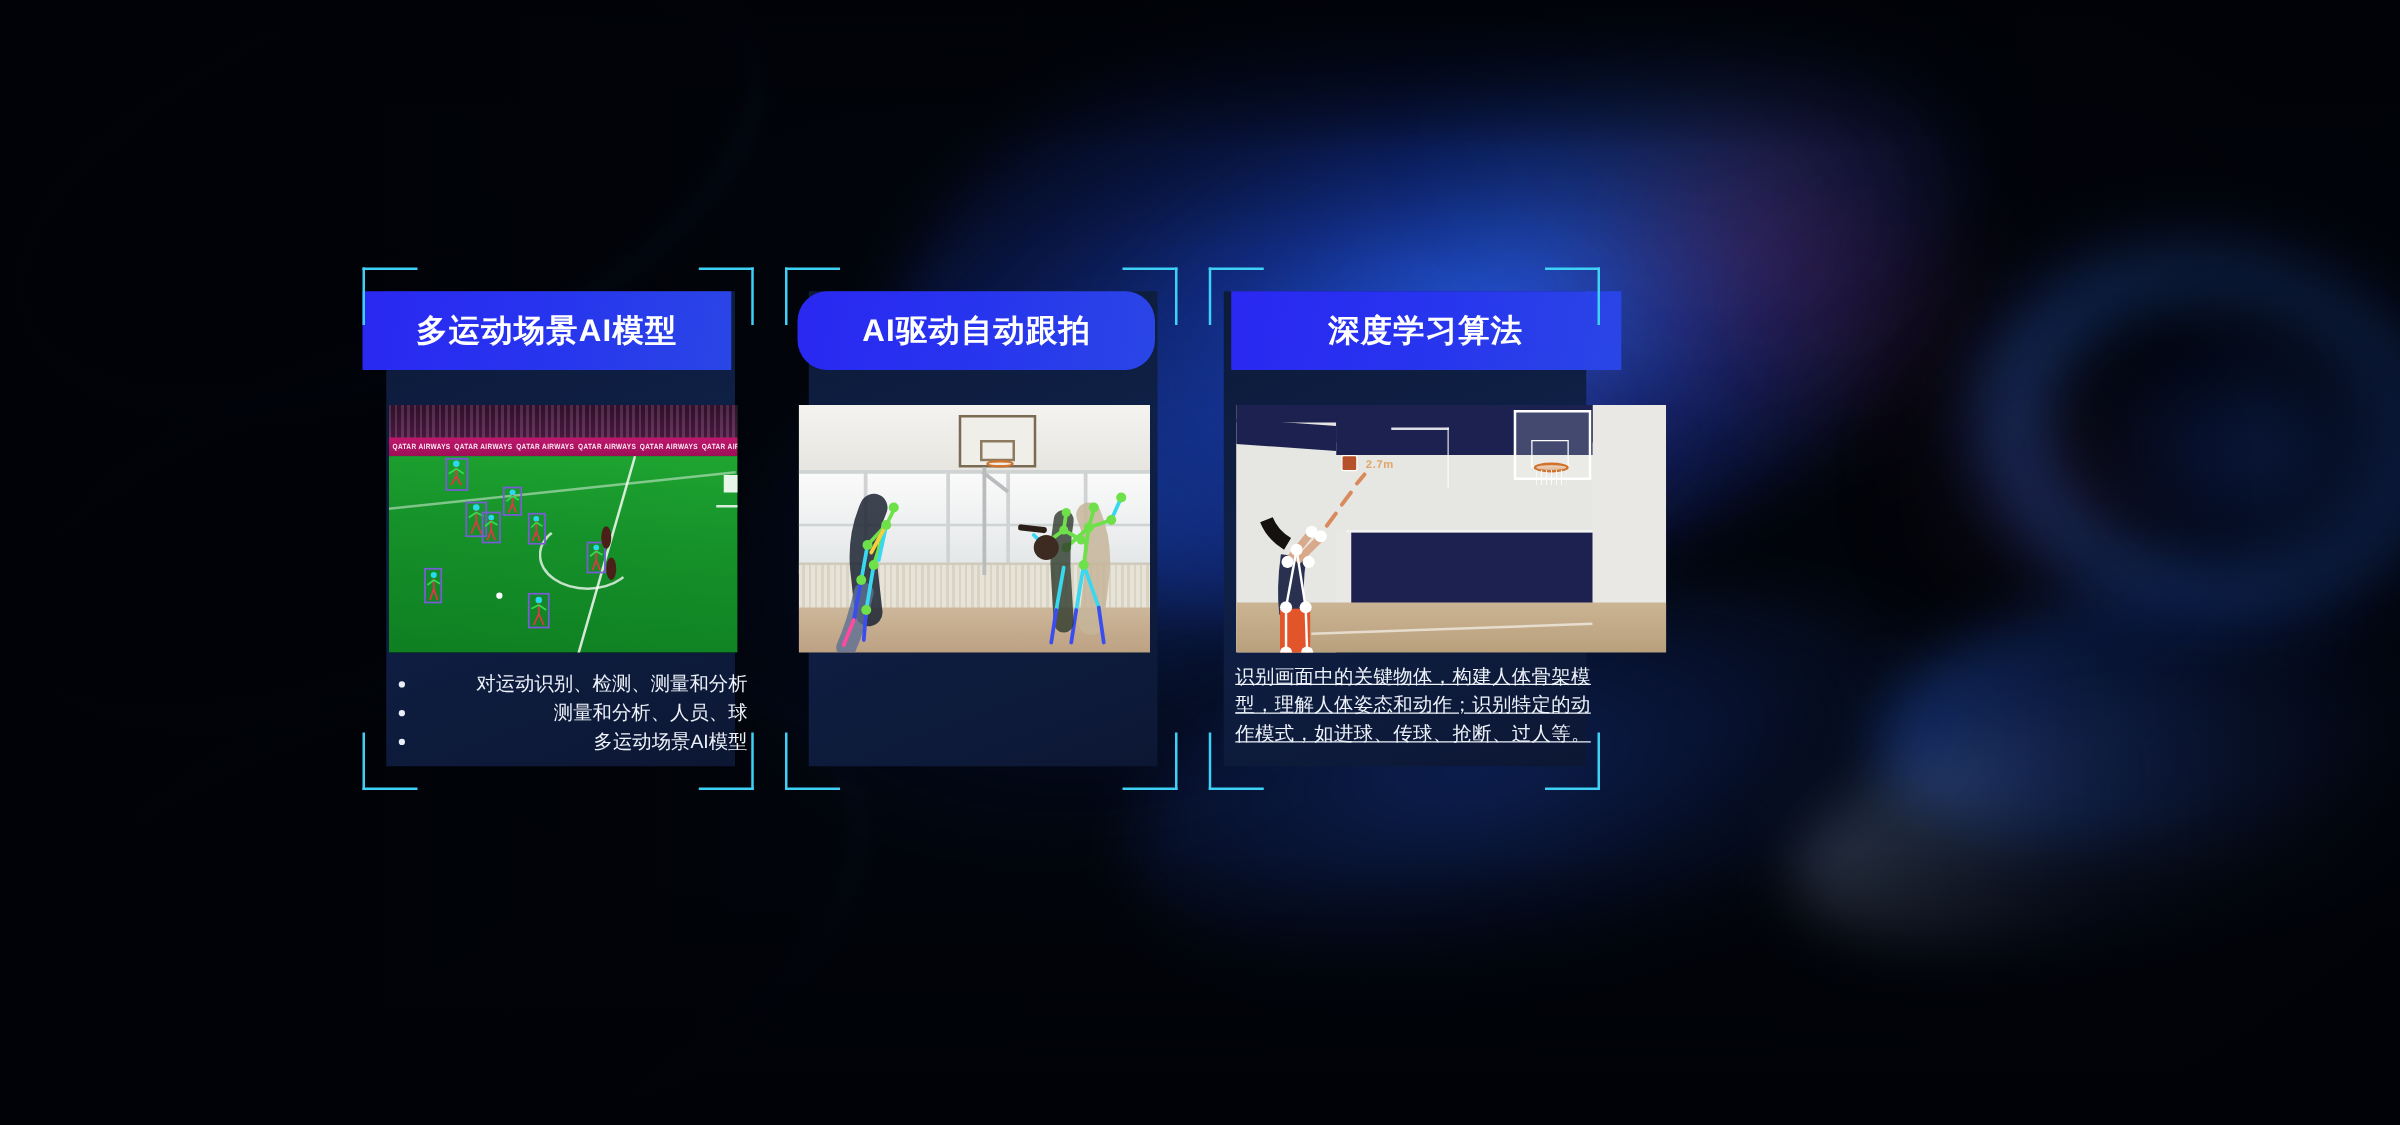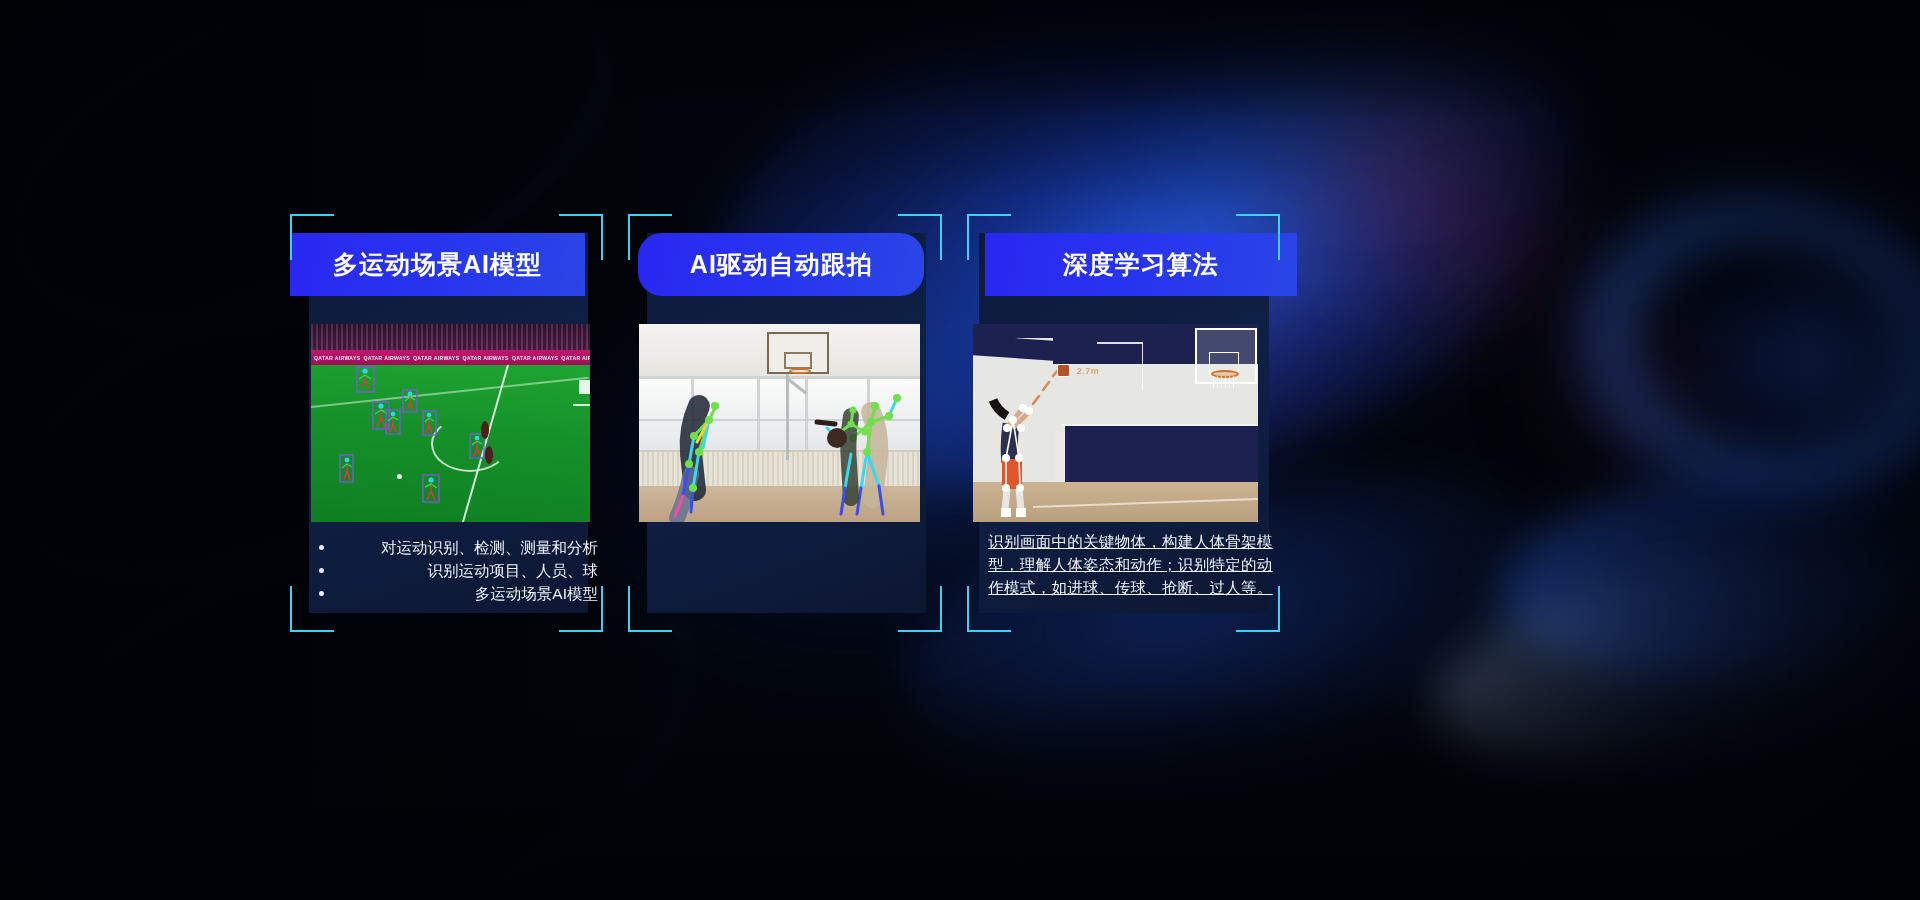--- a/index.html
+++ b/index.html
@@ -382,21 +382,21 @@
             <ellipse cx="174" cy="106" rx="4" ry="9" fill="#4a2018" stroke="none"></ellipse>
             <ellipse cx="178" cy="131" rx="4" ry="9" fill="#4a2018" stroke="none"></ellipse>
           </g>
         </svg>
       </div>
     </div>
 
     <div class="card-text">
       <ul class="bullets">
         <li>对运动识别、检测、测量和分析</li>
-        <li>识别运动项目、人员、球</li>
+        <li>测量和分析、人员、球</li>
         <li>多运动场景AI模型</li>
       </ul>
     </div>
   </div>
 
   <div class="card" id="card-2">
     <div class="card-body"></div>
 
     <div class="card-frame">
       <div class="brk brk-h" style="left:0;top:0;"></div>
@@ -528,21 +528,21 @@
       <div class="brk brk-h" style="left:0;bottom:0;"></div>
       <div class="brk brk-v" style="left:0;bottom:0;"></div>
       <div class="brk brk-h" style="right:0;bottom:0;"></div>
       <div class="brk brk-v" style="right:0;bottom:0;"></div>
     </div>
 
     <div class="card-header" style="left:18px;width:312px;">
       <div class="title">深度学习算法</div>
     </div>
 
-    <div class="thumb" style="left:6px;width:285px;text-decoration:underline;">
+    <div class="thumb" style="left:22px;width:344px;text-decoration:underline;">
       <div class="crt">
 
         <div class="crt-navy" style="left:0;top:0;width:285px;height:30px;"></div>
 
         <div class="crt-wall" style="left:0;top:14px;width:80px;height:184px;"></div>
         <div class="crt-navy" style="left:0;top:14px;width:80px;height:20px;transform:skewY(4deg);"></div>
 
         <div class="crt-navy" style="left:80px;top:0;width:205px;height:40px;"></div>
 
         <div class="crt-wall" style="left:80px;top:40px;width:205px;height:62px;"></div>

